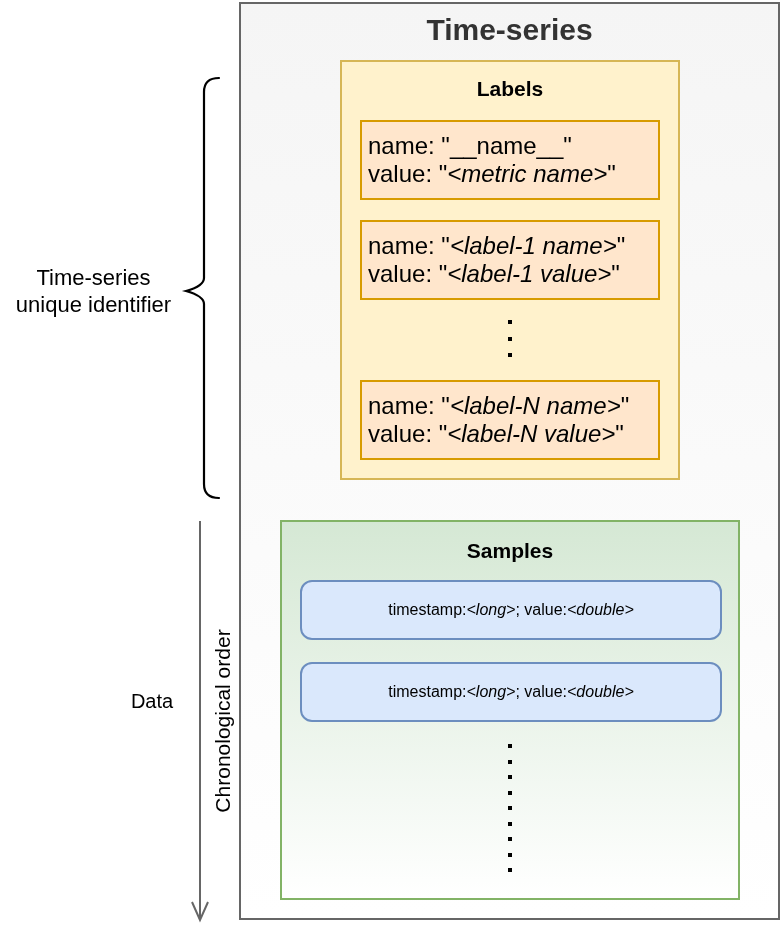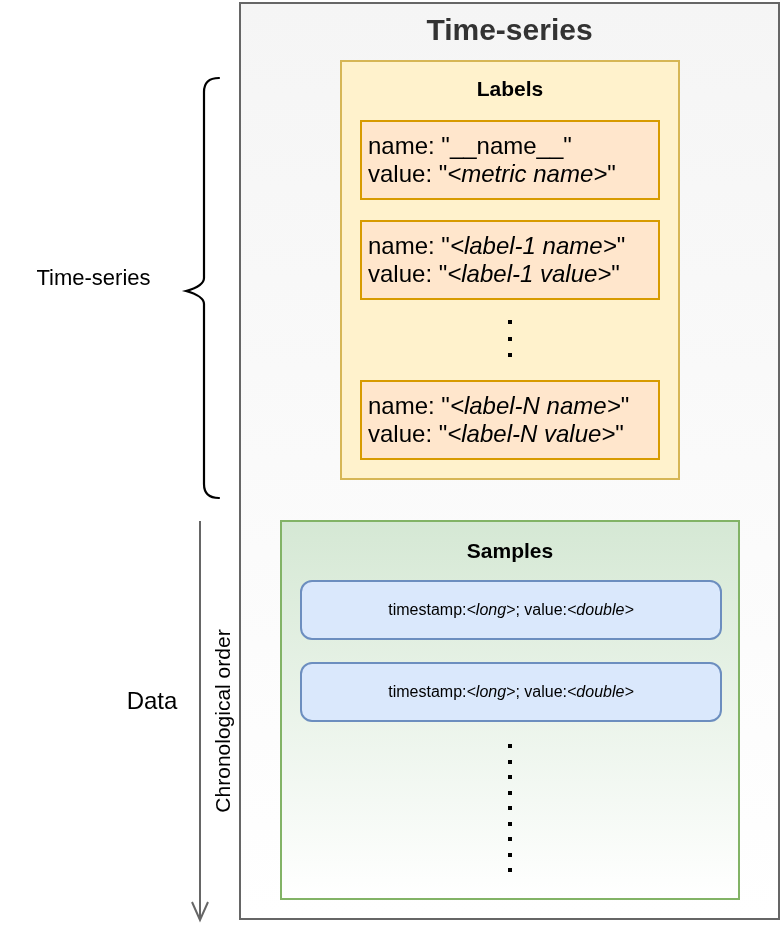--- a/index.html
+++ b/index.html
@@ -81,21 +81,21 @@
 
   .arrow-svg{position:absolute; left:186px; top:518px; width:28px; height:410px;}
   .arrow-svg path{fill:none; stroke:var(--arrow_color); stroke-width:2;}
 
   .ident-label{
     position:absolute; left:0; top:264px; width:187px;
     text-align:center; font-size:22px; line-height:27px;
   }
   .data-label{
     position:absolute; left:100px; top:688px; width:104px;
-    text-align:center; font-size:24px; line-height:26px;
+    text-align:center; font-size:20px; line-height:26px;
   }
   .chrono-label{
     position:absolute; left:113px; top:708px; width:220px; height:26px;
     text-align:center; font-size:21px; line-height:26px;
     transform:rotate(-90deg);
   }
 </style>
 </head>
 <body>
 
@@ -158,20 +158,21 @@
       </div>
     </div>
   </div>
 
   <svg class="brace-svg" viewBox="0 0 48 432" aria-hidden="true">
     <path d="M39 6 Q24 6 24 20 L24 206 Q24 214 6 219 Q24 224 24 232 L24 412 Q24 426 39 426"></path>
   </svg>
 
   <div class="ident-label">
     <div>Time-series</div>
+    <div>unique identifier</div>
   </div>
 
   <svg class="arrow-svg" viewBox="0 0 28 410" aria-hidden="true">
     <path d="M14 3 L14 400"></path>
     <path d="M6 384 L14 402 L22 384"></path>
   </svg>
 
   <div class="data-label">Data</div>
 
   <div class="chrono-label">Chronological order</div>

